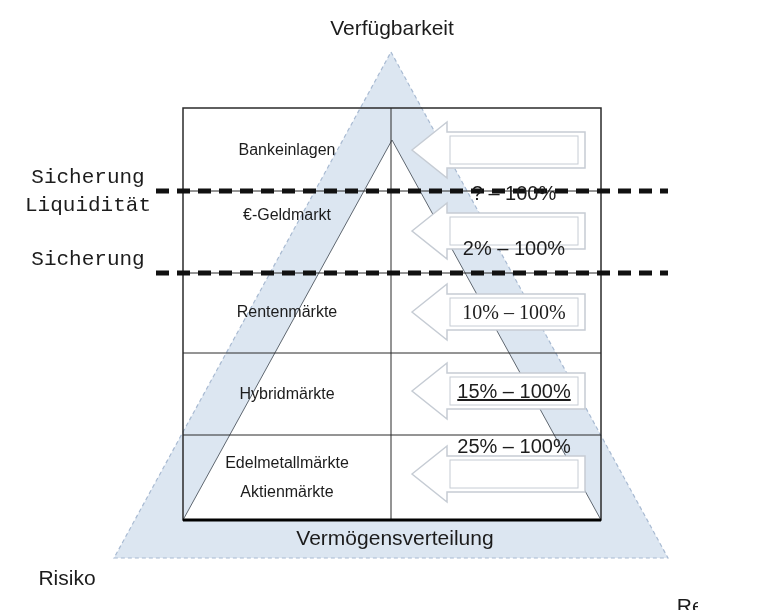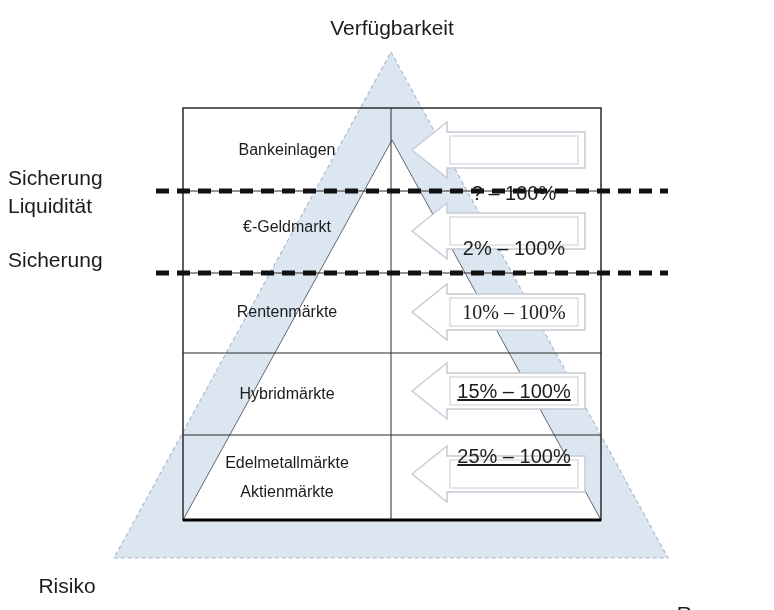--- a/index.html
+++ b/index.html
@@ -1,22 +1,22 @@
 <!DOCTYPE html>
 <html><head>
 <meta charset="utf-8">
 <style>
   html,body{margin:0;padding:0;background:#ffffff;}
   #stage{
     position:relative;width:698px;height:610px;background:#ffffff;overflow:hidden;
     font-family:"Liberation Sans","DejaVu Sans",sans-serif;color:#1c1c1c;
   }
   #shapes{position:absolute;left:0;top:0;}
-  .lbl{position:absolute;text-align:center;font-size:21px;line-height:26px;white-space:nowrap;margin-top:8px;}
-  .side-block{position:absolute;left:8px;width:160px;text-align:left;font-size:21px;line-height:28px;}
+  .lbl{position:absolute;text-align:center;font-size:21px;line-height:26px;white-space:nowrap;}
+  .side-block{position:absolute;left:8px;width:160px;text-align:center;font-size:21px;line-height:28px;font-family:Liberation Mono, monospace;}
   .row-label{position:absolute;left:187px;width:200px;text-align:center;font-size:16px;line-height:26px;}
   .row-label.two-line{line-height:29px;}
   .arrow-text{position:absolute;left:450px;width:128px;text-align:center;font-size:20px;line-height:24px;}
   .title{position:absolute;left:292px;top:16px;width:200px;text-align:center;font-size:21px;}
   .caption{position:absolute;left:285px;top:526px;width:220px;text-align:center;font-size:21px;}
 </style>
 </head>
 <body>
 
 <div id="stage">
@@ -62,31 +62,32 @@
 
   <div class="side-block" style="top:164px;">
     <div>Sicherung</div>
     <div>Liquidität</div>
   </div>
   <div class="side-block" style="top:246px;">
     <div>Sicherung</div>
   </div>
 
   <div class="row-label" style="top:137px;">Bankeinlagen</div>
-  <div class="row-label" style="top:214px;">€-Geldmarkt</div>
+  <div class="row-label" style="top:202px;">€-Geldmarkt</div>
   <div class="row-label" style="top:299px;">Rentenmärkte</div>
   <div class="row-label" style="top:381px;">Hybridmärkte</div>
   <div class="row-label two-line" style="top:448px;">
     <div>Edelmetallmärkte</div>
     <div>Aktienmärkte</div>
   </div>
 
   <div class="arrow-text" style="top:138px;margin-top:43px;">? – 100%</div>
   <div class="arrow-text" style="top:236px;">2% – 100%</div>
   <div class="arrow-text" style="top:300px;font-family:Liberation Serif, serif;">10% – 100%</div>
   <div class="arrow-text" style="top:379px;text-decoration:underline;">15% – 100%</div>
-  <div class="arrow-text" style="top:444px;text-decoration:underline;">25% – 100%</div>
+  <div class="arrow-text" style="top:434px;">25% – 100%</div>
 
+  <div class="caption">Vermögensverteilung</div>
 
   <div class="lbl" style="left:17px;top:565px;width:100px;">Risiko</div>
   <div class="lbl" style="left:663px;top:593px;width:100px;">Rendite</div>
 
 </div>
 
 </body></html>

